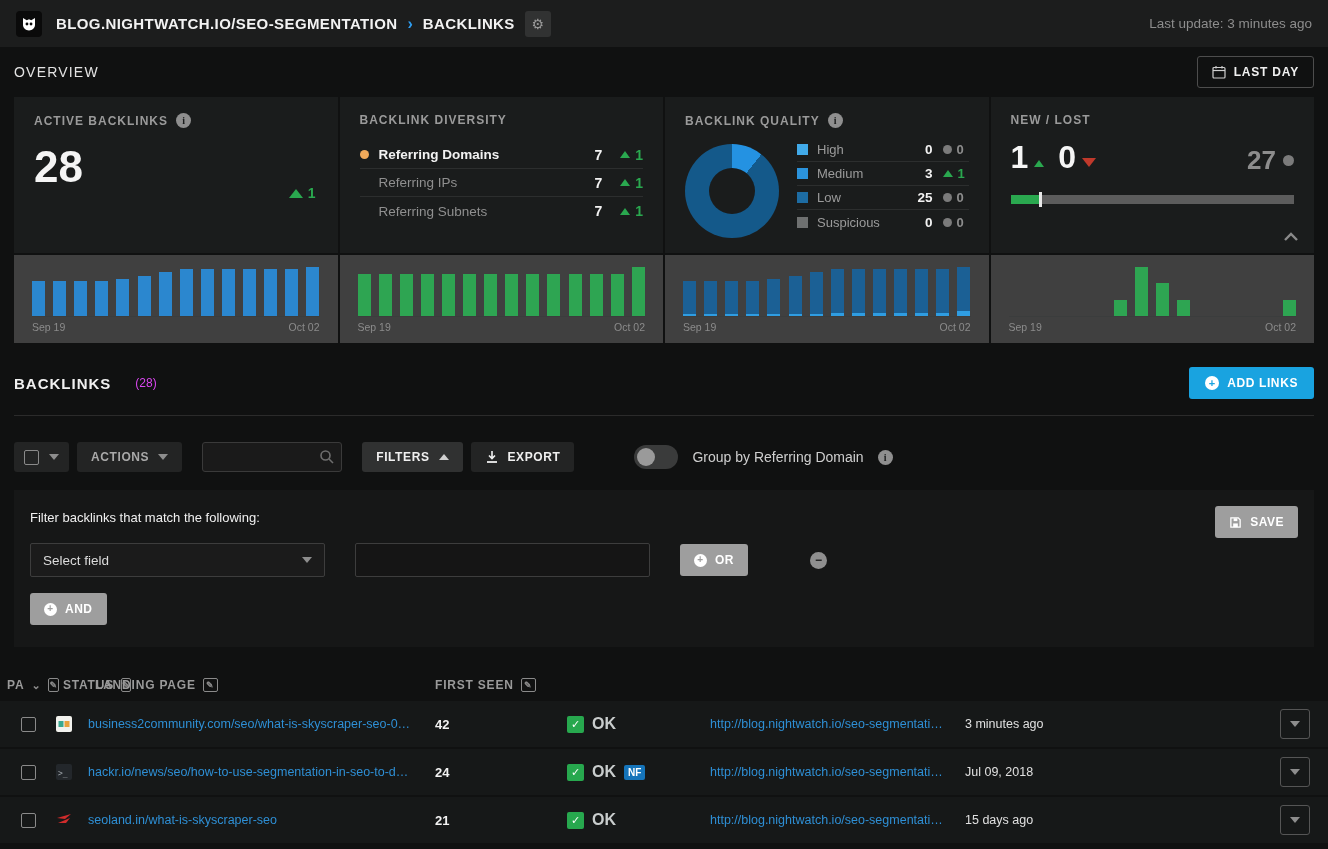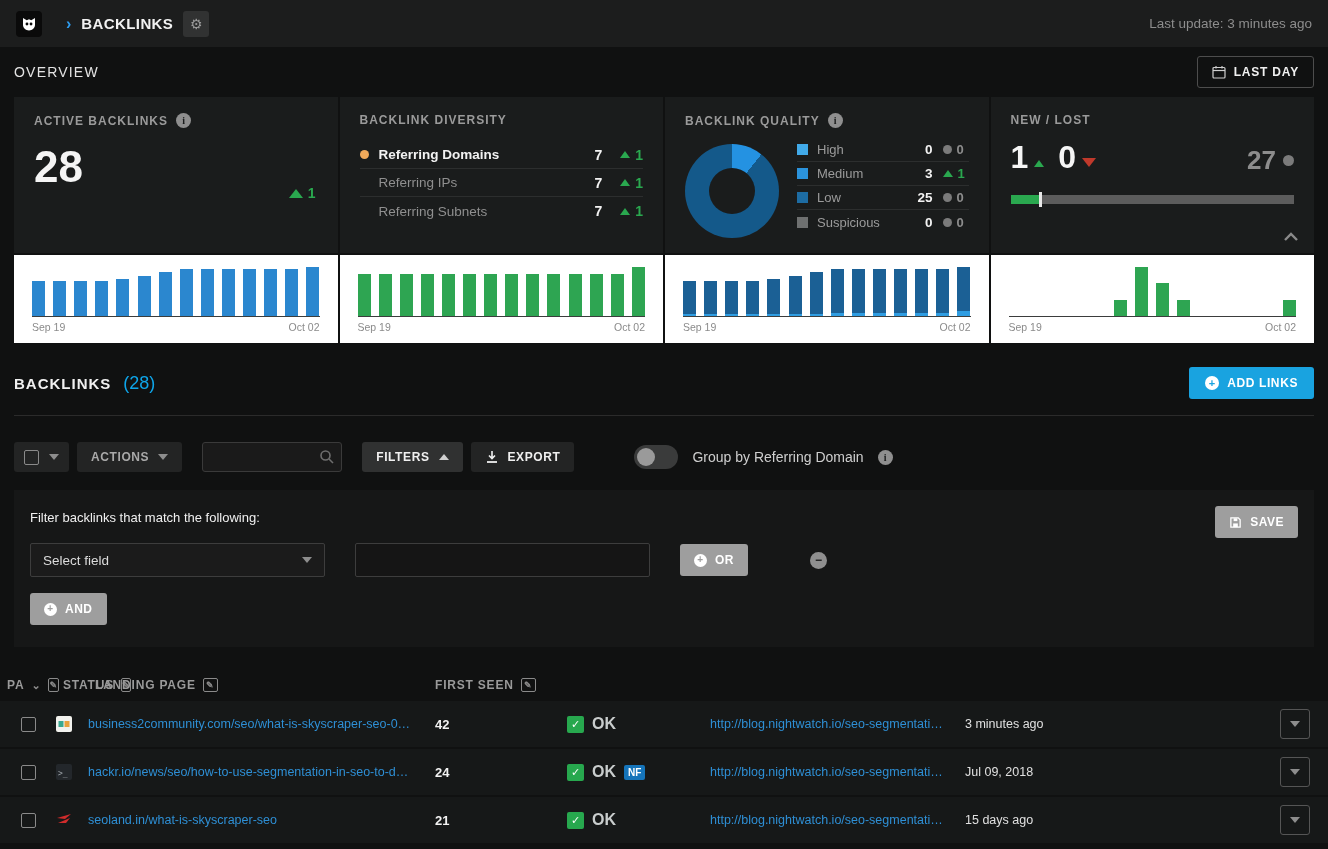--- a/index.html
+++ b/index.html
@@ -65,29 +65,29 @@
   .nl-unchanged { margin-left:auto; display:flex; align-items:center; gap:7px; }
   .nl-unchanged .num { font-size:26px; font-weight:700; color:#8d8d8d; line-height:1; }
   .nl-unchanged .grey-dot { width:11px; height:11px; }
   .progress-track { margin-top:22px; height:9px; background:#5c5c5c; position:relative; }
   .progress-fill { height:9px; background:#2aa84f; }
   .progress-tick { position:absolute; top:-3px; width:3px; height:15px; background:#e8e8e8; }
   .collapse-chevron { position:absolute; right:14px; bottom:6px; cursor:pointer; }
 
   
   .charts-grid { margin-top:2px; }
-  .chart-panel { background:#ffffff; height:88px; padding:12px 18px 6px; }
+  .chart-panel { background:#404040; height:88px; padding:12px 18px 6px; }
   .bars { display:flex; justify-content:space-between; align-items:flex-end; height:50px; border-bottom:1px solid #3b3d3d; }
   .bar { width:13px; display:flex; flex-direction:column-reverse; overflow:hidden; }
   .xlabels { display:flex; justify-content:space-between; margin-top:4px; font-size:10.5px; color:#8b8b8b; }
 
   
   .section-head { display:flex; align-items:center; padding:24px 14px 16px; }
   .section-title { font-size:15px; font-weight:700; letter-spacing:1px; color:#f0f0f0; }
-  .section-count { font-size:18px; color:#0ea5e9; margin-left:12px; }
+  .section-count { font-size:12px; color:#d946ef; margin-left:24px; }
   .section-head .spacer { flex:1; }
   .add-links-btn { display:flex; align-items:center; gap:8px; background:#19a3e0; border:none; border-radius:3px; color:#fff; font-size:12px; font-weight:700; letter-spacing:.6px; padding:9px 16px; cursor:pointer; font-family:inherit; }
   .plus-circle { width:14px; height:14px; border-radius:50%; background:#fff; color:#19a3e0; font-size:11px; font-weight:700; display:inline-flex; align-items:center; justify-content:center; line-height:1; }
   .divider { height:1px; background:#2b2b2b; margin:0 14px; }
 
   
   .toolbar { display:flex; align-items:center; margin:26px 14px 0; height:30px; gap:8px; }
   .check-dd { display:flex; align-items:center; gap:10px; background:#232424; border:none; border-radius:3px; height:30px; padding:0 10px; cursor:pointer; }
   .checkbox { width:15px; height:15px; border:1.5px solid #8a8a8a; border-radius:2px; background:transparent; display:inline-block; }
   .caret-down { width:0; height:0; border-left:5px solid transparent; border-right:5px solid transparent; border-top:6px solid #8d8d8d; display:inline-block; }
@@ -141,20 +141,21 @@
 <body>
 
 <div class="topbar">
   <span class="logo">
     <svg width="18" height="18" viewBox="0 0 24 24">
         <path fill="#fff" d="M4 4 L9 7 L12 5.5 L15 7 L20 4 L20 13 C20 17.4 16.4 20.5 12 20.5 C7.6 20.5 4 17.4 4 13 Z"></path>
         <circle cx="9.3" cy="12" r="1.9" fill="#0a0a0a"></circle>
         <circle cx="14.7" cy="12" r="1.9" fill="#0a0a0a"></circle>
       </svg>
   </span>
+  <span class="crumb-site">BLOG.NIGHTWATCH.IO/SEO-SEGMENTATION</span>
   <span class="crumb-sep">›</span>
   <span class="crumb-section">BACKLINKS</span>
   <button class="gear-btn">⚙</button>
   <span class="spacer"></span>
   <span class="last-update">Last update: 3 minutes ago</span>
 </div>
 
 <div class="overview-bar">
   <span class="overview-title">OVERVIEW</span>
   <span class="spacer"></span>

